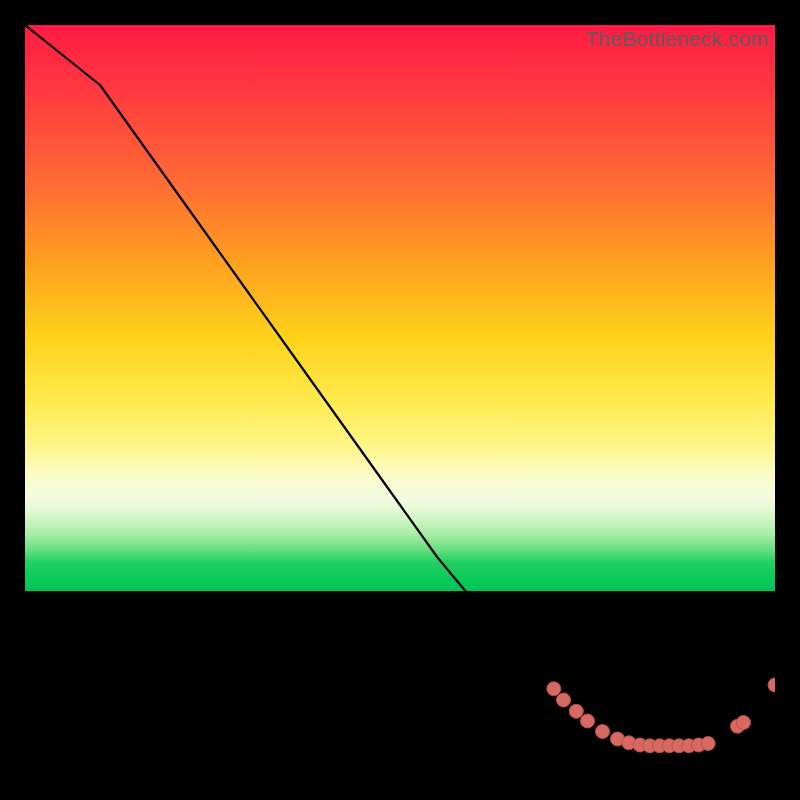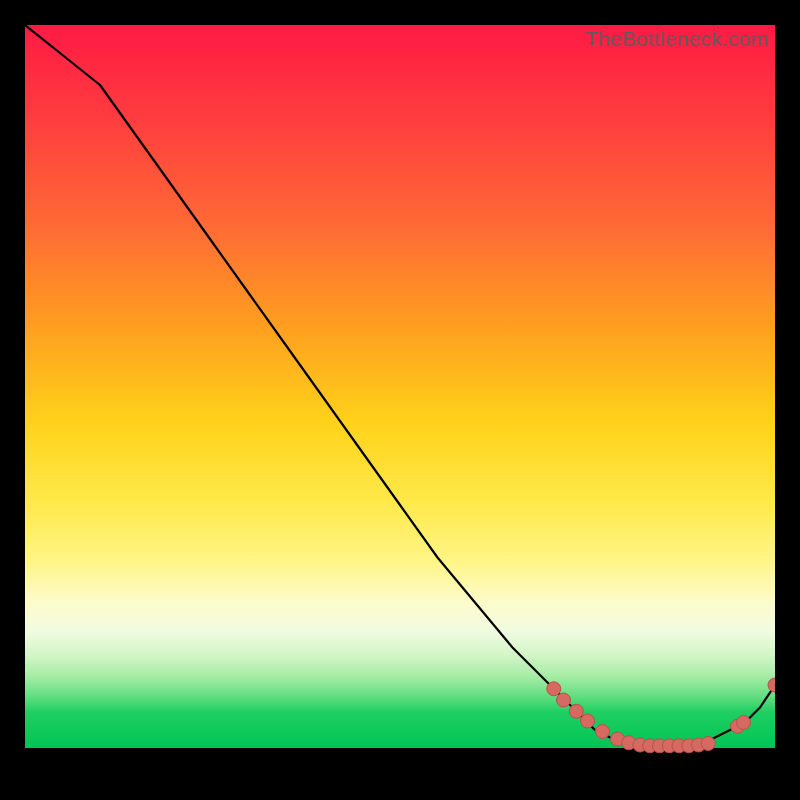--- a/index.html
+++ b/index.html
@@ -15,21 +15,21 @@
     position: relative;
     width: 800px;
     height: 800px;
     background: #000;
   }
   .plot {
     position: absolute;
     left: 25px;
     top: 25px;
     width: 750px;
-    height: 723px;
+    height: 566px;
     
     background: linear-gradient(
       to bottom,
       #ff1a44 0%,
       #ff3a3f 12%,
       #ff6b35 28%,
       #ffa01f 42%,
       #ffd21a 55%,
       #ffe94a 66%,
       #fff585 74%,

